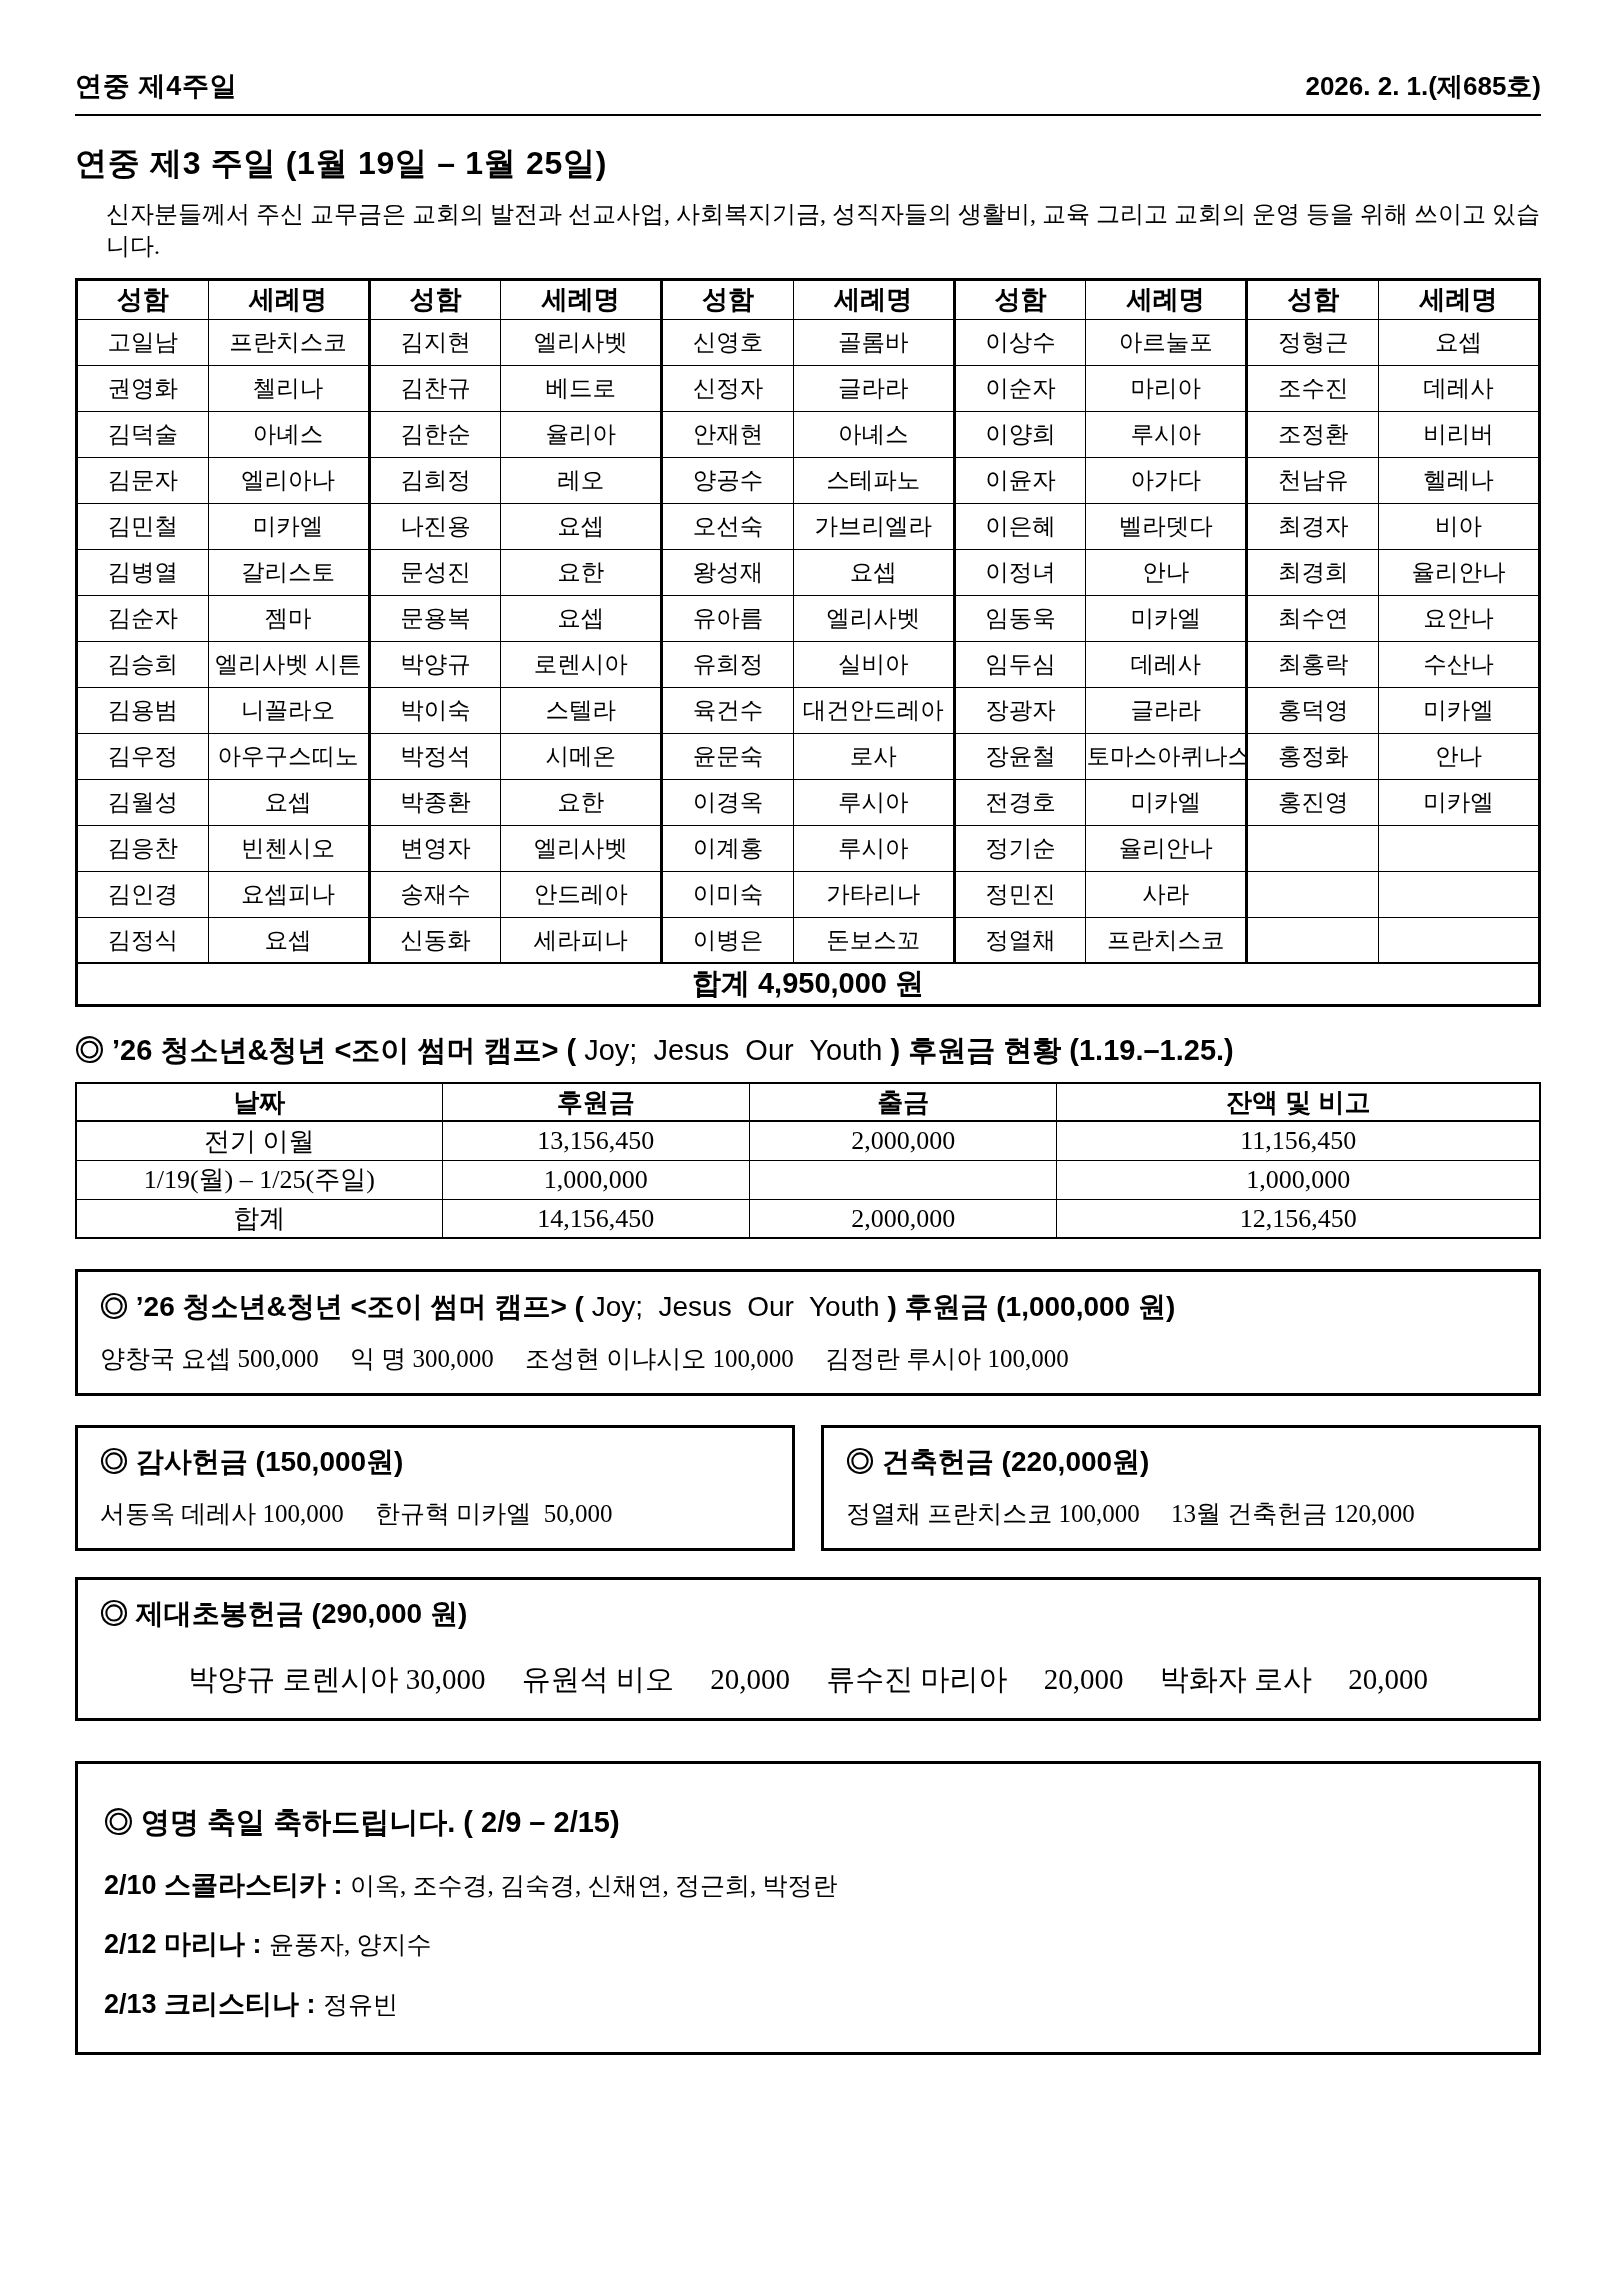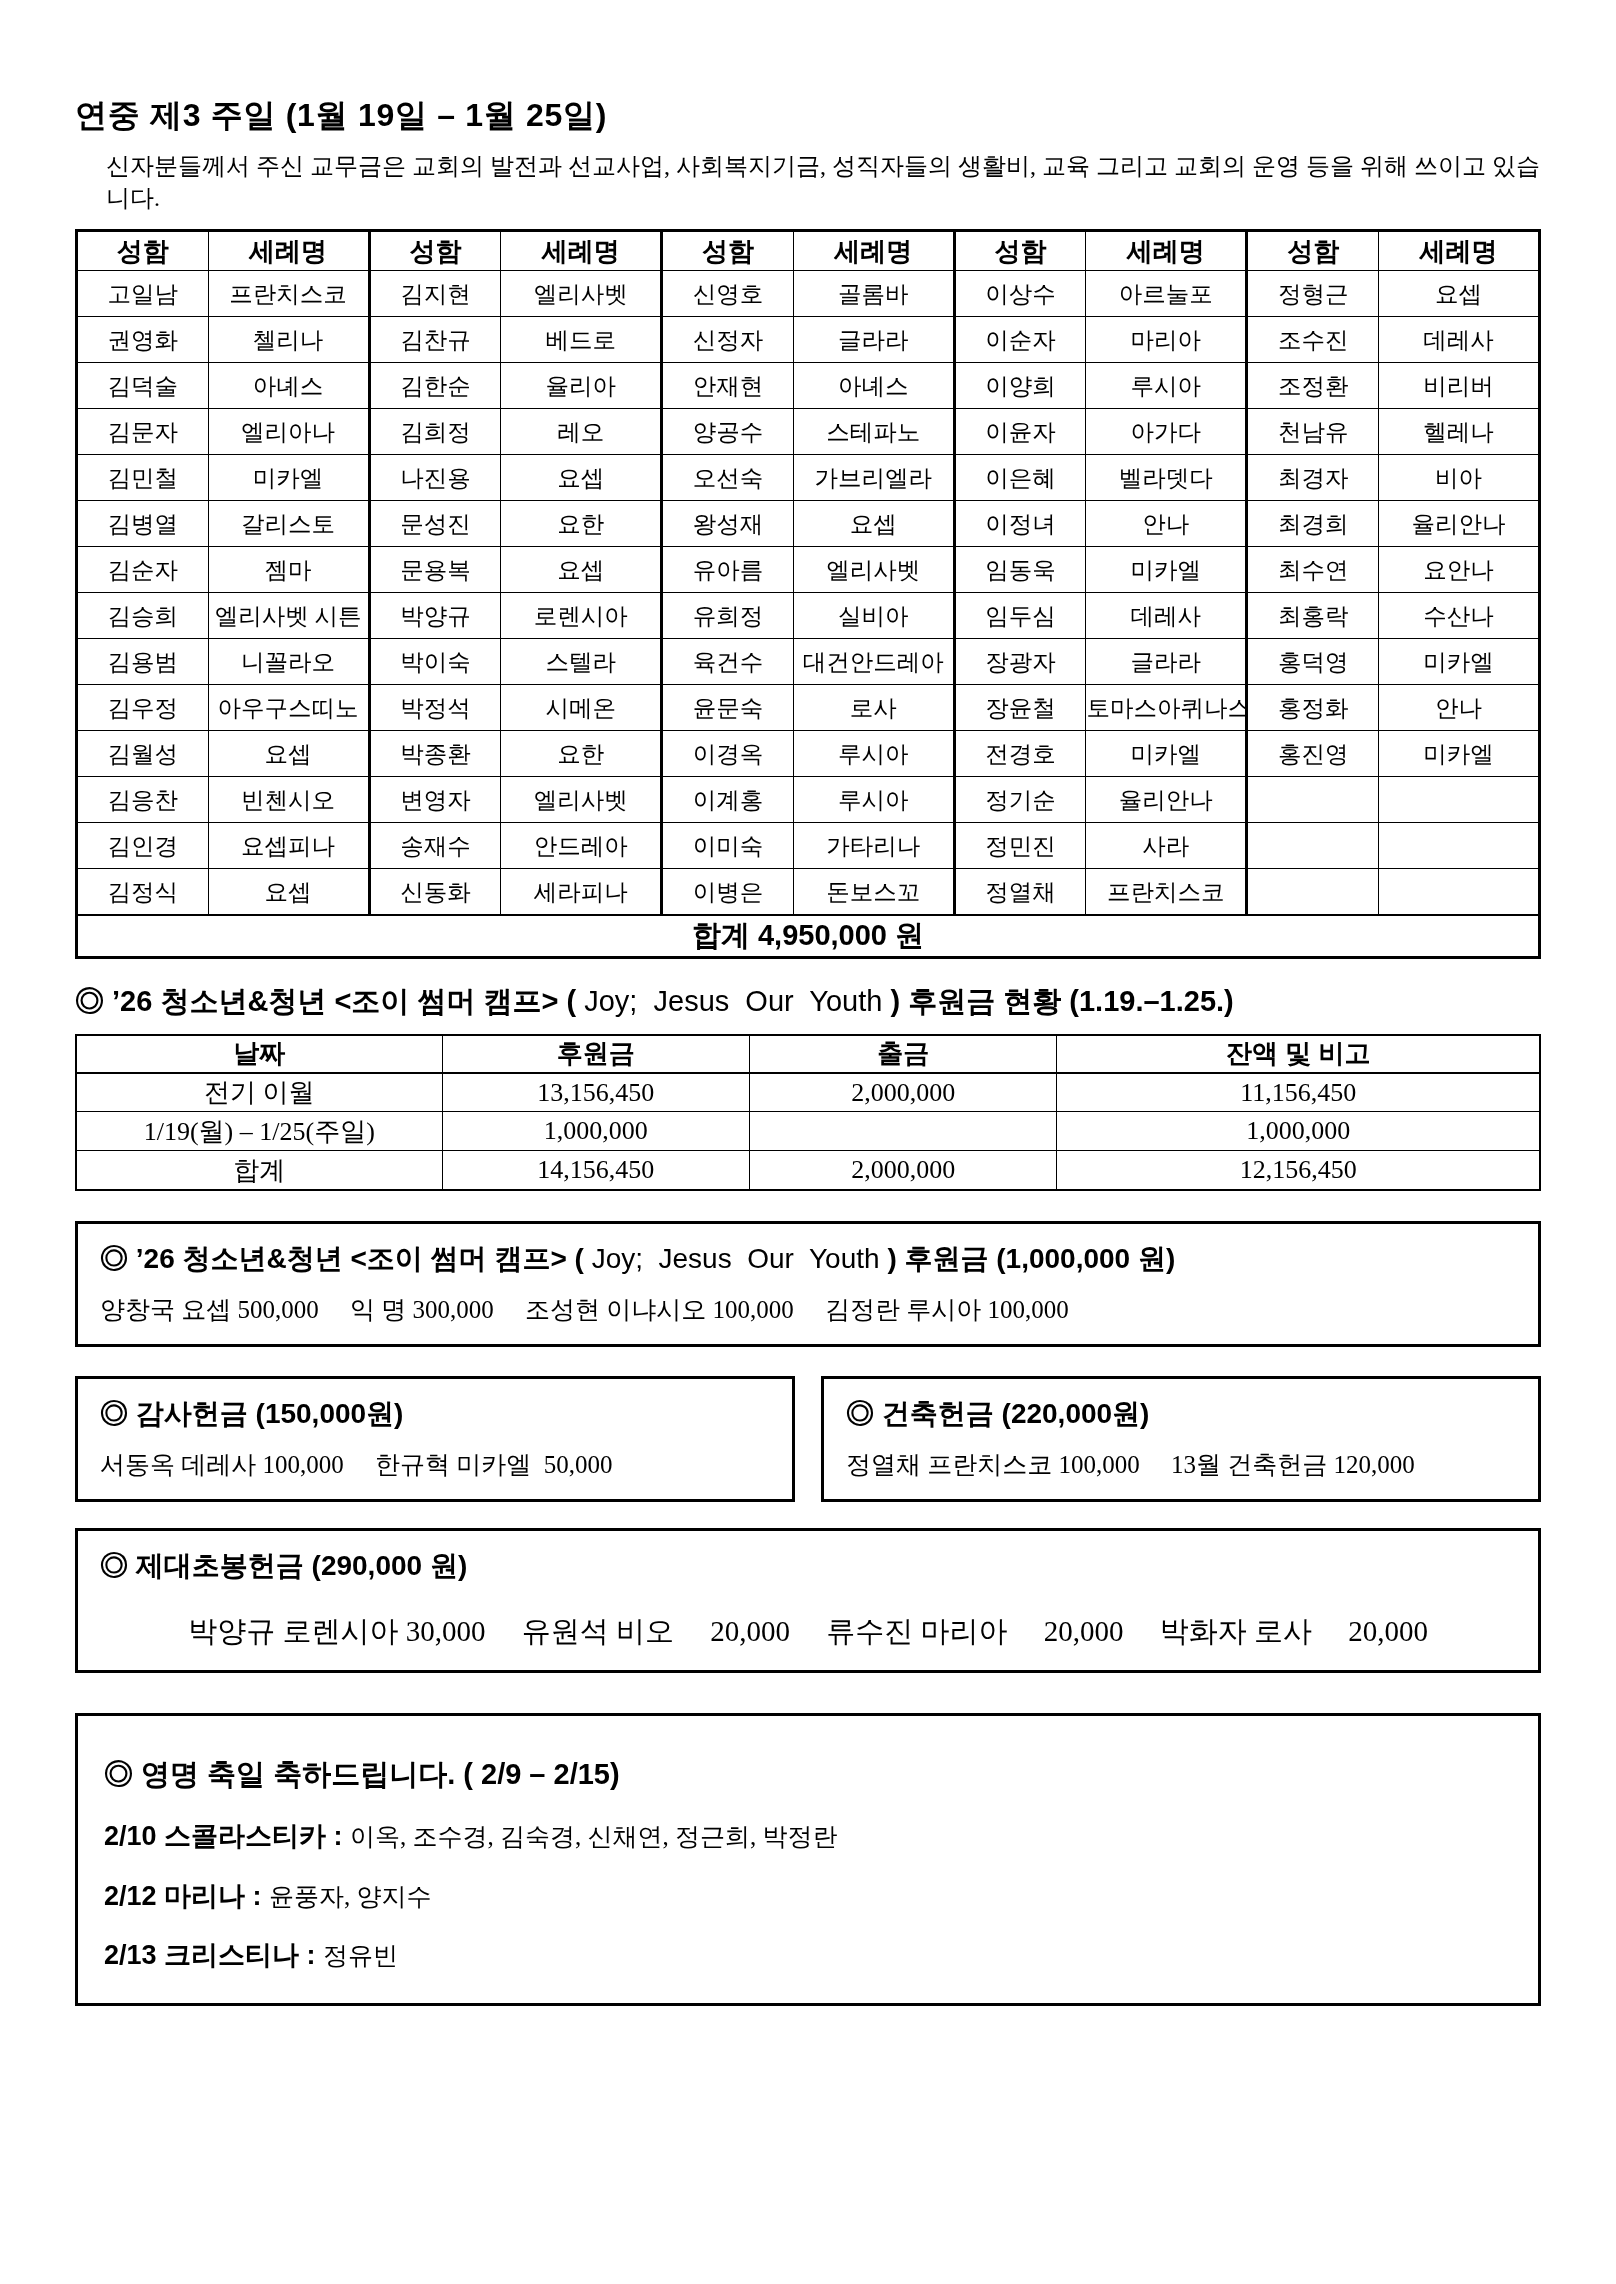--- a/index.html
+++ b/index.html
@@ -57,20 +57,24 @@
   .feast-box .box-heading { font-size: 29px; }
   .feast-item { margin-top: 23.5px; font-size: 26px; }
   .feast-item .saint { font-family: "Liberation Sans", sans-serif; font-weight: bold; font-size: 27px; }
   .feast-item .names { font-size: 25px; }
 </style>
 </head>
 <body>
 
 <div class="content">
 
+  <div class="masthead">
+    <div class="left h-sans">연중 제4주일</div>
+    <div class="right">2026. 2. 1.(제685호)</div>
+  </div>
 
   <div class="week-title h-sans">연중 제3 주일 (1월 19일 – 1월 25일)</div>
   <div class="intro-text serif">신자분들께서 주신 교무금은 교회의 발전과 선교사업, 사회복지기금, 성직자들의 생활비, 교육 그리고 교회의 운영 등을 위해 쓰이고 있습니다.</div>
 
   <table class="offering-table">
     <colgroup>
       <col style="width:9%">
         <col style="width:11%">
       <col style="width:9%">
         <col style="width:11%">

